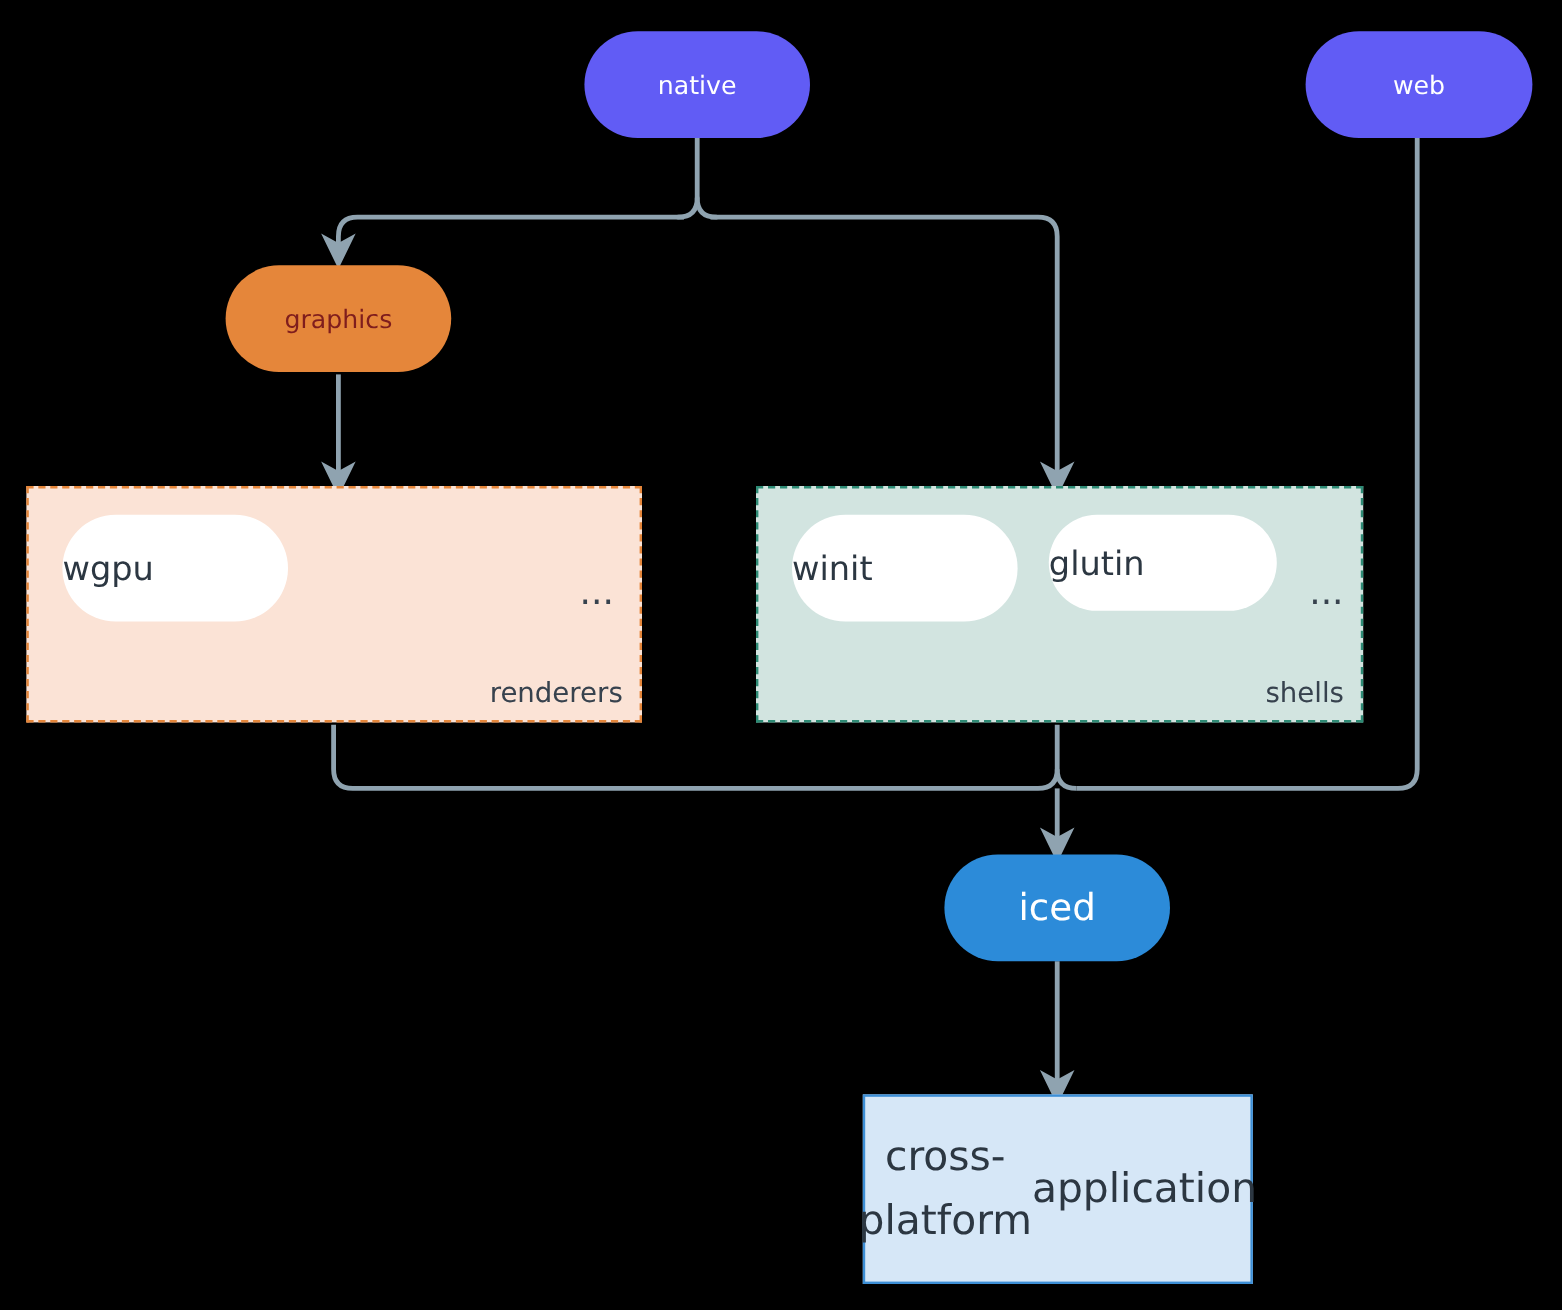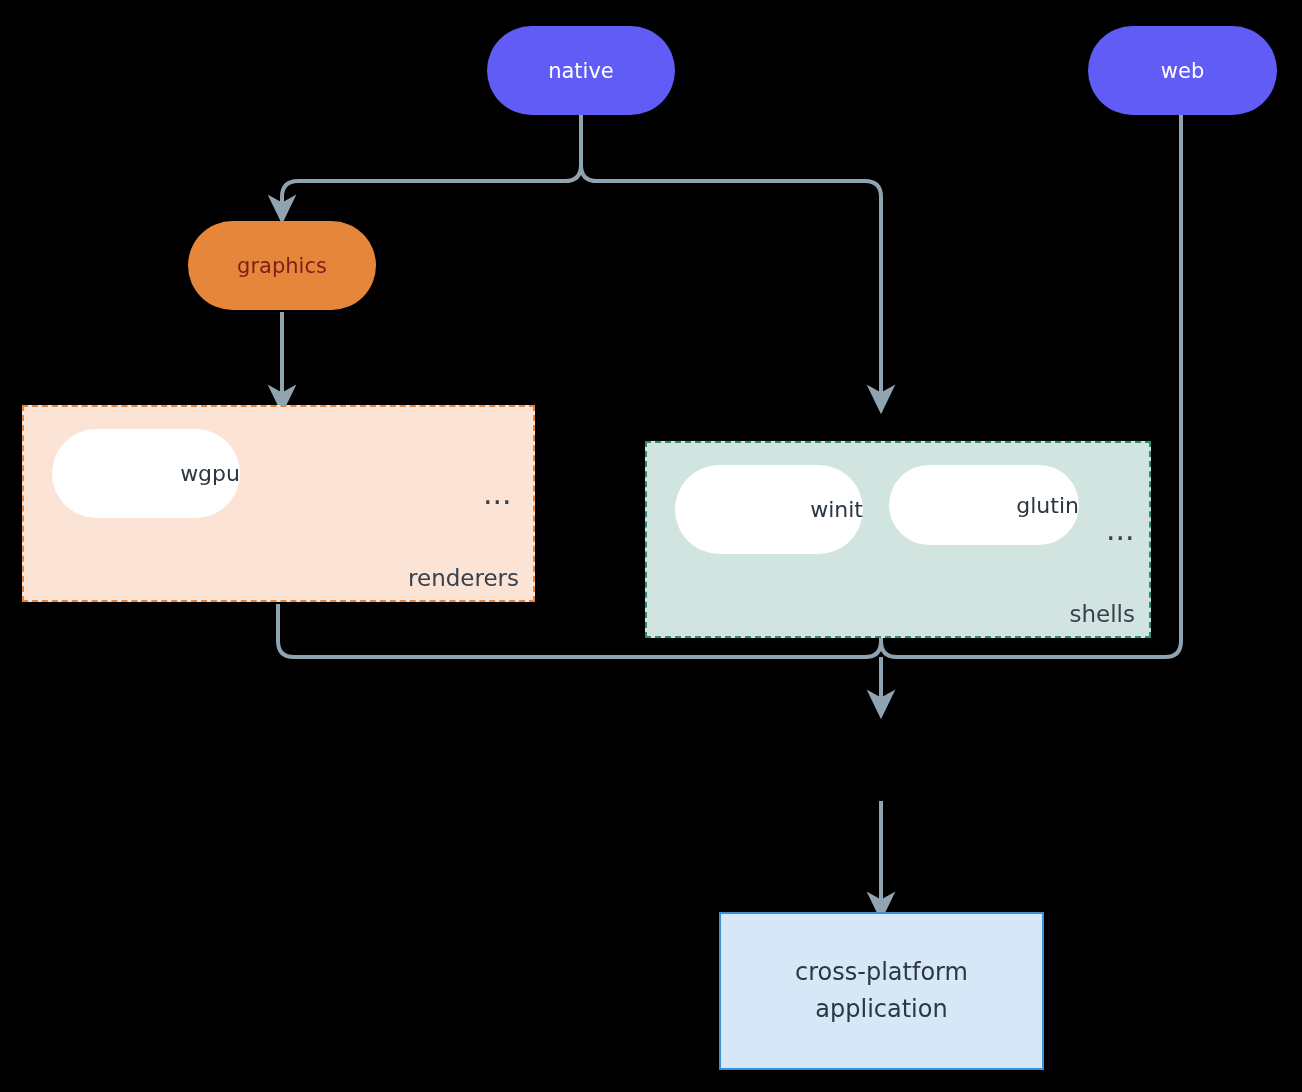--- a/index.html
+++ b/index.html
@@ -46,23 +46,23 @@
   }
   .node-iced {
     background: #2C8BD9;
     color: #ffffff;
     font-size: 31px;
   }
   .node-app {
     background: #D6E7F7;
     color: #2C3742;
     border: 2px solid #3D8FD6;
-    font-size: 24px;
+    font-size: 34px;
     line-height: 1.55;
-    flex-direction: column;
+    flex-direction: row;
   }
   .group {
     position: absolute;
     box-sizing: border-box;
   }
   .group-renderers {
     background: #FBE3D6;
     border: 2px dashed #E5863A;
   }
   .group-shells {
@@ -75,23 +75,23 @@
     bottom: 9px;
     font-size: 23px;
     color: #37424E;
   }
   .subpill {
     position: absolute;
     background: #FFFFFF;
     border-radius: 999px;
     display: flex;
     align-items: center;
-    justify-content: flex-end;
+    justify-content: flex-start;
     color: #2C3742;
-    font-size: 22px;
+    font-size: 28px;
     box-sizing: border-box;
   }
   .ellipsis {
     position: absolute;
     color: #37424E;
     font-size: 30px;
     line-height: 1;
   }
   .app-line { display: block; }
 </style>
@@ -141,30 +141,33 @@
   </div>
 
   <div class="group group-renderers" style="left:22px; top:405px; width:513px; height:197px;">
     <div class="subpill" style="left:28px; top:22px; width:188px; height:89px;">
       <span>wgpu</span>
     </div>
     <span class="ellipsis" style="left:459px; top:72px;">...</span>
     <span class="group-label">renderers</span>
   </div>
 
-  <div class="group group-shells" style="left:645px; top:405px; width:506px; height:197px;margin-top:36px;">
+  <div class="group group-shells" style="left:630px; top:405px; width:506px; height:197px;">
     <div class="subpill" style="left:28px; top:22px; width:188px; height:89px;">
       <span>winit</span>
     </div>
     <div class="subpill" style="left:242px; top:22px; width:190px; height:80px;">
       <span>glutin</span>
     </div>
     <span class="ellipsis" style="left:459px; top:72px;">...</span>
     <span class="group-label">shells</span>
   </div>
 
+  <div class="node pill node-iced" style="left:787px; top:712px; width:188px; height:89px;">
+    <span>iced</span>
+  </div>
 
   <div class="node node-app" style="left:719px; top:912px; width:325px; height:158px;">
     <span class="app-line">cross-platform</span>
     <span class="app-line">application</span>
   </div>
 
 </div>
 
 </body></html>

